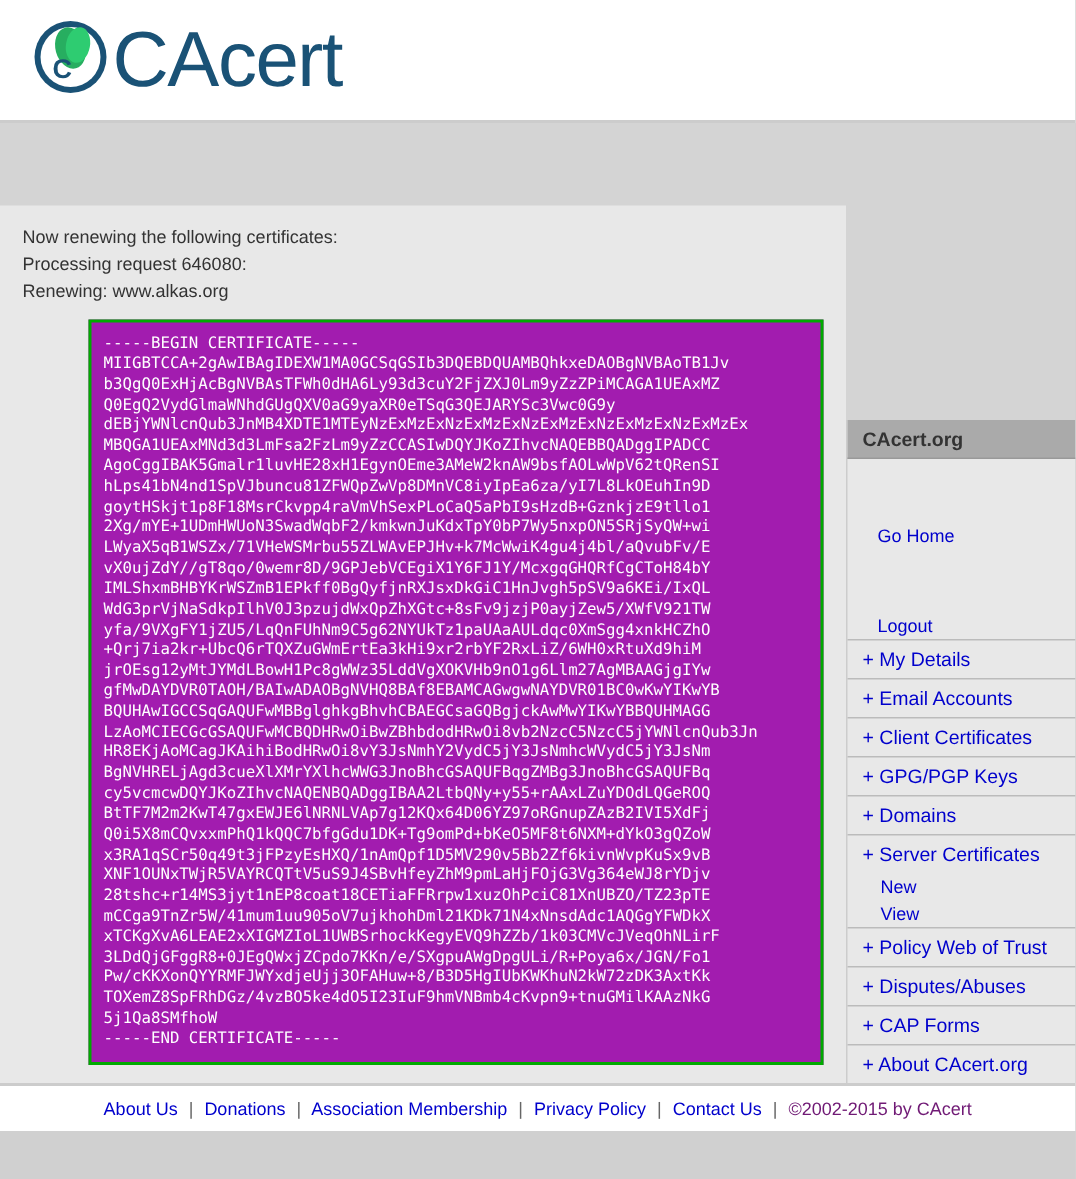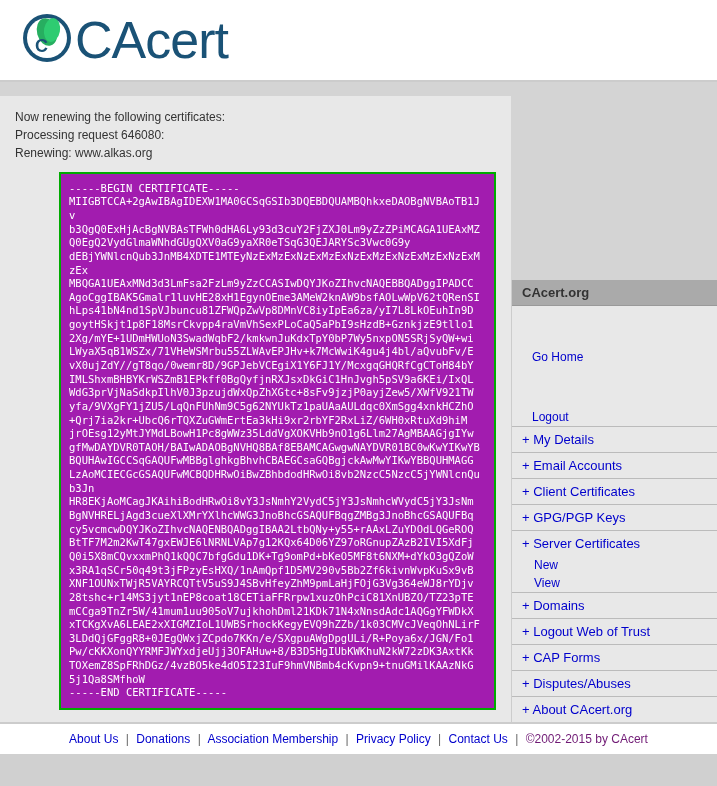--- a/index.html
+++ b/index.html
@@ -60,21 +60,21 @@
       padding: 8px;
       line-height: 1.3;
       word-break: break-all;
       white-space: pre-wrap;
       overflow: hidden;
       margin-left: 44px;
     }
 
     
     #sidebar {
-      width: 206px;
+      width: 153px;
       background: #e8e8e8;
       border-left: 1px solid #cccccc;
       padding: 0;
     }
 
     #sidebar-header {
       background: #aaaaaa;
       color: #333;
       font-weight: bold;
       font-size: 13px;
@@ -215,39 +215,39 @@
 
     <div class="sidebar-section">
       <a class="sidebar-section-title" href="#">+ Client Certificates</a>
     </div>
 
     <div class="sidebar-section">
       <a class="sidebar-section-title" href="#">+ GPG/PGP Keys</a>
     </div>
 
     <div class="sidebar-section">
+      <a class="sidebar-section-title" href="#">+ Domains</a>
+    </div>
+
+    <div class="sidebar-section">
       <a class="sidebar-section-title" href="#">+ Server Certificates</a>
       <a class="sidebar-sub-link" href="#">New</a>
       <a class="sidebar-sub-link" href="#">View</a>
     </div>
 
     <div class="sidebar-section">
-      <a class="sidebar-section-title" href="#">+ Domains</a>
-    </div>
-
-    <div class="sidebar-section">
-      <a class="sidebar-section-title" href="#">+ Logout Web of Trust</a>
+      <a class="sidebar-section-title" href="#">+ Policy Web of Trust</a>
+    </div>
+
+    <div class="sidebar-section">
+      <a class="sidebar-section-title" href="#">+ Disputes/Abuses</a>
     </div>
 
     <div class="sidebar-section">
       <a class="sidebar-section-title" href="#">+ CAP Forms</a>
-    </div>
-
-    <div class="sidebar-section">
-      <a class="sidebar-section-title" href="#">+ Disputes/Abuses</a>
     </div>
 
     <div class="sidebar-section">
       <a class="sidebar-section-title" href="#">+ About CAcert.org</a>
     </div>
   </div>
 
 </div>
 
 <div id="footer">

